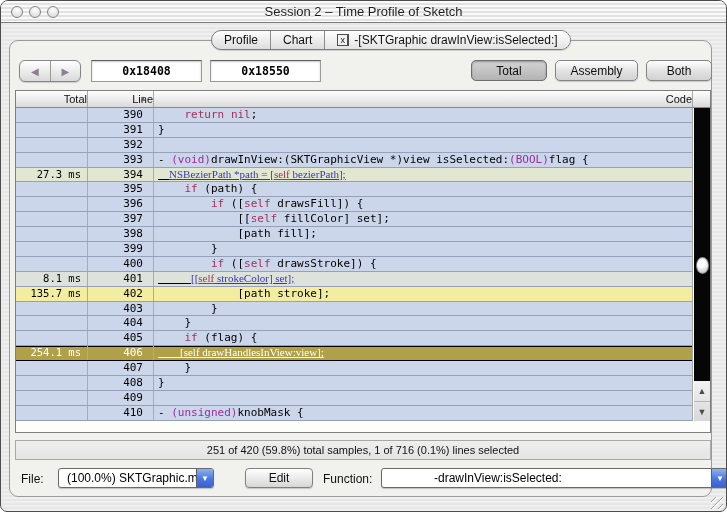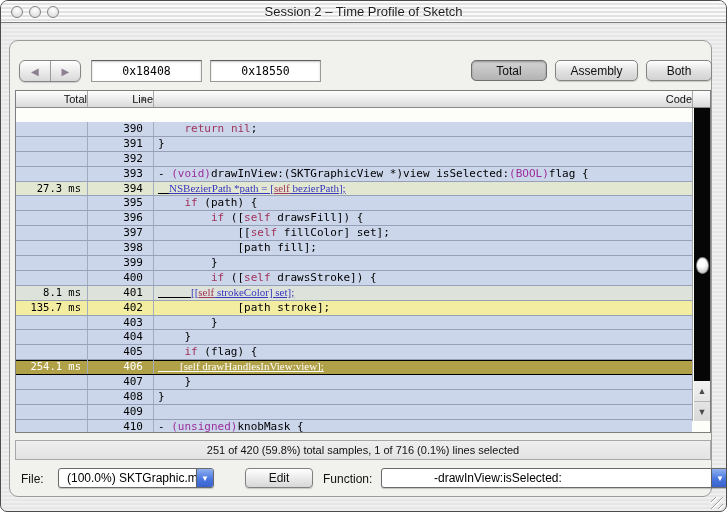--- a/index.html
+++ b/index.html
@@ -47,21 +47,21 @@
             border:1px solid #868686; border-radius:6px;
             background:linear-gradient(#ffffff,#d9d9d9); display:flex;
             box-shadow:0 1px 1px rgba(0,0,0,.15); }
   .navhalf { flex:1; display:flex; align-items:center; justify-content:center;
              font-size:10px; color:#8b7f90; }
   .navhalf:first-child { border-right:1px solid #9a9a9a; }
 
   .hexfield { position:absolute; top:59px; height:22px; width:111px;
               border:1px solid #9a9a9a; border-top-color:#5f5f5f; background:#fff;
               font-family:"DejaVu Sans Mono", monospace; font-size:11.5px; text-align:center;
-              color:#000; box-shadow:inset 0 1px 2px rgba(0,0,0,.22); }
+              color:#000; box-shadow:inset 0 1px 2px rgba(0,0,0,.22);font-weight:bold; }
   .hf1 { left:90px; } .hf2 { left:209px; }
 
   .aquabtn { position:absolute; top:59px; height:21px; border:1px solid #848484;
              border-radius:5px; background:linear-gradient(#ffffff,#e3e3e3 50%,#d2d2d2);
              font-size:12px; color:#111; display:flex; align-items:center; justify-content:center;
              box-shadow:0 1px 1px rgba(0,0,0,.18); cursor:default; }
   .btn-source { left:470px; width:76px; background:linear-gradient(#d3d3d3,#b4b4b4);
                 box-shadow:inset 0 1px 2px rgba(0,0,0,.3); border-color:#6f6f6f; }
   .btn-assembly { left:554px; width:83px; }
   .btn-both { left:645px; width:66px; }
@@ -71,21 +71,21 @@
               border:1px solid #7e7e7e; background:#fdfdfa; overflow:hidden; }
   .thead { display:flex; height:17px; background:linear-gradient(#fefefe,#e9e9e9 60%,#d9d9d9);
            border-bottom:1px solid #8a8a8a; font-size:11px; color:#111; }
   .th { display:flex; align-items:center; justify-content:flex-end; position:relative; }
   .th-total { width:72px; border-right:1px solid #a9a9a9; }
   .th-line  { width:66px; border-right:1px solid #a9a9a9; }
   .th-code  { flex:1; }
   .th-scroll { width:18px; border-left:1px solid #a9a9a9; }
   .sortarrow { position:absolute; right:6px; top:3px; font-size:8px; color:#666; }
 
-  .rows { position:absolute; left:0; top:31px; right:18px; height:322px; }
+  .rows { position:absolute; left:0; top:17px; right:18px; height:322px; }
   .trow { display:flex; height:14.905px; border-bottom:1px solid #96a0b6;
           background:#cbd6eb; font-family:"DejaVu Sans Mono", monospace;
           font-size:11px; line-height:13.5px; color:#000; }
   .trow.bg-g1 { background:#e2e7d1; }
   .trow.bg-g2 { background:#dde3da; }
   .trow.bg-yellow { background:#f3eda1; }
   .trow.bg-sel { background:#b0a148; border-bottom-color:#000;
                  box-shadow:inset 0 1px 0 #000; }
   .c-total { width:72px; text-align:right; padding-right:6px; border-right:1px solid #a3abbe;
              font-size:10.5px; }
@@ -141,20 +141,32 @@
 
   <div class="titlebar">
     <div class="tl c1"></div>
     <div class="tl c2"></div>
     <div class="tl c3"></div>
     <div class="wtitle">Session 2 – Time Profile of Sketch</div>
   </div>
 
   <div class="groupbox"></div>
 
+  <div class="tabbar">
+    <div class="tab">
+      <span>Profile</span>
+    </div>
+    <div class="tab">
+      <span>Chart</span>
+    </div>
+    <div class="tab active">
+      <span class="closebox">x</span>
+      <span>-[SKTGraphic drawInView:isSelected:]</span>
+    </div>
+  </div>
 
   <div class="navseg">
     <div class="navhalf">
       <span>◀</span>
     </div>
     <div class="navhalf">
       <span>▶</span>
     </div>
   </div>
   <input class="hexfield hf1" readonly="" value="0x18408" style="">

